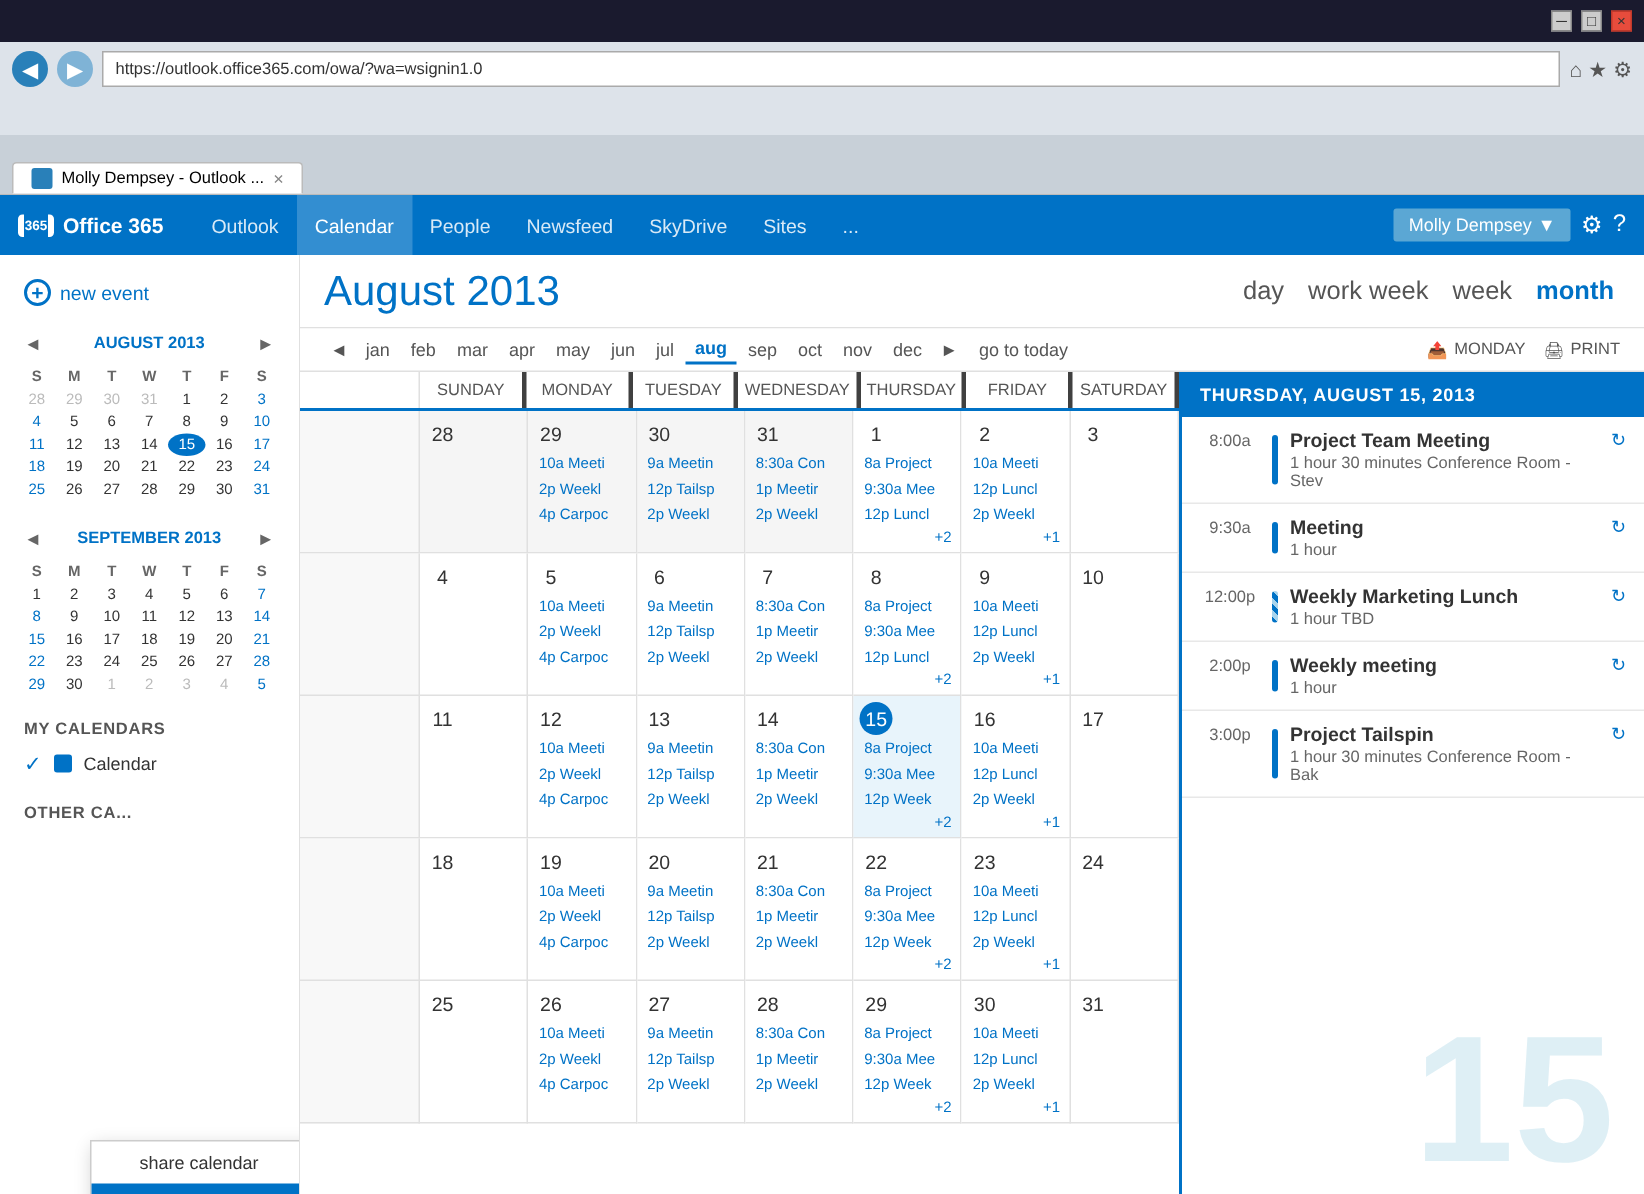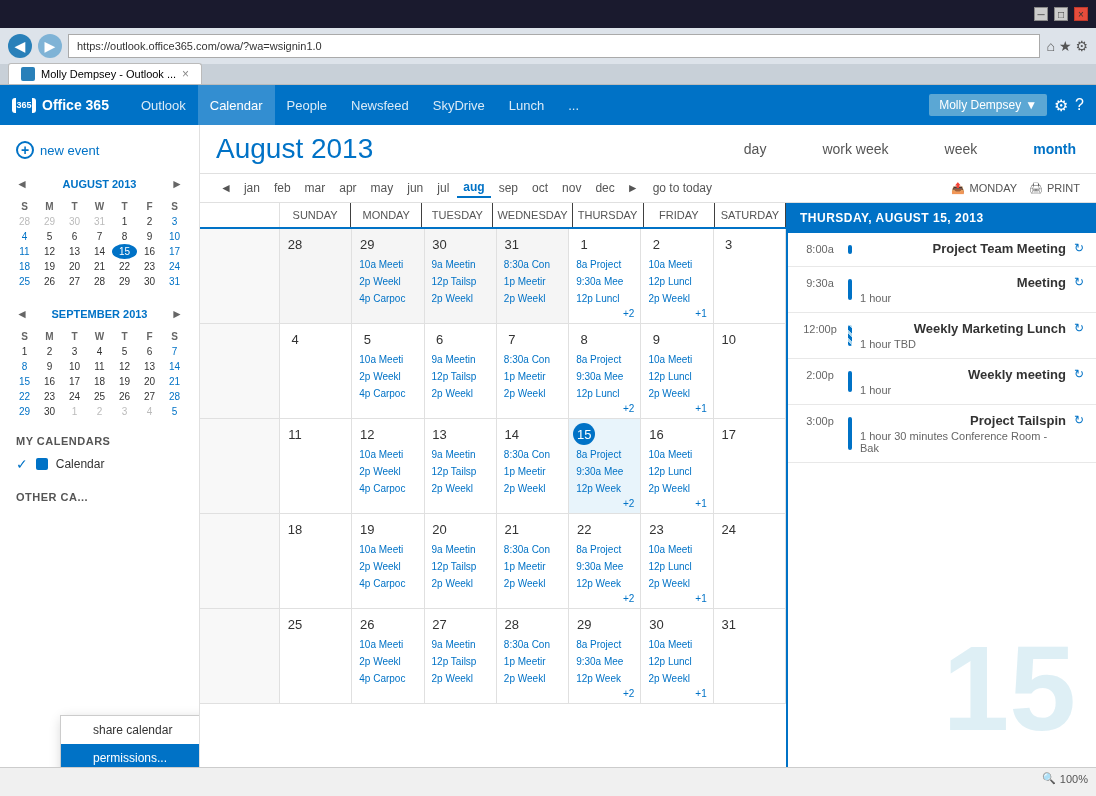--- a/index.html
+++ b/index.html
@@ -15,21 +15,21 @@
     .win-btn.min { background: #ccc; }
     .title-bar-right { display: flex; gap: 6px; }
 
     .address-bar { display: flex; align-items: center; padding: 4px 8px; gap: 6px; background: #dde3ea; height: 36px; }
     .nav-btn { width: 24px; height: 24px; background: #4a90d9; border-radius: 50%; display: flex; align-items: center; justify-content: center; color: white; font-size: 14px; cursor: pointer; border: none; }
     .nav-btn.back { background: #2980b9; }
     .nav-btn.fwd { background: #7fb3d6; }
     .address-input { flex: 1; height: 24px; border: 1px solid #aaa; padding: 2px 8px; font-size: 11px; background: white; color: #333; }
     .address-icons { display: flex; gap: 4px; align-items: center; color: #555; font-size: 14px; }
 
-    .tab-bar { background: #c8d0d8; display: flex; align-items: flex-end; padding: 4px 8px 0; gap: 4px; height: 20px; }
+    .tab-bar { background: #c8d0d8; display: flex; align-items: flex-end; padding: 4px 8px 0; gap: 4px; height: 39px; margin-top: 26px; }
     .browser-tab { background: #e8eef4; border: 1px solid #bbb; border-bottom: none; padding: 3px 12px; font-size: 11px; display: flex; align-items: center; gap: 6px; border-radius: 3px 3px 0 0; cursor: pointer; }
     .browser-tab.active { background: white; }
     .tab-favicon { width: 14px; height: 14px; background: #2980b9; border-radius: 2px; display: inline-block; }
     .tab-close { color: #888; font-size: 12px; cursor: pointer; }
 
     
     .app-shell { background: white; height: calc(796px - 92px); display: flex; flex-direction: column; }
 
     
     .top-nav { background: #0072c6; display: flex; align-items: center; height: 40px; padding: 0 12px; }
@@ -74,57 +74,57 @@
     .context-menu-item { padding: 7px 32px; font-size: 12px; color: #333; cursor: pointer; display: flex; align-items: center; justify-content: space-between; }
     .context-menu-item.highlighted { background: #0072c6; color: white; }
 
     
     .calendar-main { flex: 1; display: flex; flex-direction: column; overflow: hidden; }
 
     
     .cal-header { padding: 8px 16px; display: flex; align-items: center; justify-content: space-between; border-bottom: 1px solid #e0e0e0; }
     .cal-title { font-size: 28px; color: #0072c6; font-weight: 300; }
     .cal-view-controls { display: flex; align-items: center; gap: 8px; }
-    .view-btn { color: #555; font-size: 14px; cursor: pointer; padding: 2px 4px; margin-left: 40px; }
+    .view-btn { color: #555; font-size: 17px; cursor: pointer; padding: 2px 4px; }
     .view-btn.active { color: #0072c6; font-weight: bold; }
 
     .cal-nav-bar { padding: 4px 16px; display: flex; align-items: center; justify-content: space-between; border-bottom: 1px solid #e0e0e0; background: white; }
     .cal-months { display: flex; align-items: center; gap: 2px; }
     .cal-month-nav { color: #555; font-size: 12px; cursor: pointer; padding: 2px 4px; }
     .month-link { color: #555; font-size: 12px; cursor: pointer; padding: 2px 6px; text-decoration: none; }
     .month-link.active { color: #0072c6; font-weight: bold; border-bottom: 2px solid #0072c6; }
     .go-today-btn { color: #555; font-size: 12px; cursor: pointer; padding: 2px 8px; }
     .cal-actions { display: flex; align-items: center; gap: 12px; }
     .cal-action-btn { display: flex; align-items: center; gap: 4px; color: #555; font-size: 11px; cursor: pointer; }
 
     
     .calendar-grid-wrap { display: flex; flex: 1; overflow: hidden; }
     .calendar-grid { flex: 1; overflow-y: auto; }
     .cal-grid-header { display: grid; grid-template-columns: 80px repeat(7, 1fr); border-bottom: 2px solid #0072c6; background: white; }
-    .cal-day-header { text-align: center; padding: 6px 4px; font-size: 11px; color: #555; font-weight: normal; text-transform: uppercase; border-right: 1px solid #404040; }
+    .cal-day-header { text-align: center; padding: 6px 4px; font-size: 11px; color: #555; font-weight: normal; text-transform: uppercase; border-right: 3px solid #404040; }
     .cal-day-header:first-child { border-right: 1px solid #e0e0e0; }
     .cal-grid-body { display: grid; grid-template-columns: 80px repeat(7, 1fr); }
     .cal-week-num { border-right: 1px solid #e0e0e0; border-bottom: 1px solid #e0e0e0; background: #f8f8f8; display: flex; align-items: flex-start; justify-content: center; padding: 6px 2px; font-size: 10px; color: #999; }
     .cal-day-cell { border-right: 1px solid #e0e0e0; border-bottom: 1px solid #e0e0e0; padding: 4px 4px; min-height: 95px; vertical-align: top; position: relative; background: white; }
     .cal-day-cell.other-month { background: #f5f5f5; }
     .cal-day-cell.today { background: #e8f4fb; }
     .cal-day-cell.today .day-num { background: #0072c6; color: white; border-radius: 50%; width: 22px; height: 22px; display: flex; align-items: center; justify-content: center; }
     .day-num { font-size: 13px; color: #333; font-weight: normal; margin-bottom: 2px; width: 22px; height: 22px; display: flex; align-items: center; justify-content: center; }
     .cal-event { font-size: 10px; color: #333; padding: 1px 3px; margin-bottom: 1px; white-space: nowrap; overflow: hidden; text-overflow: ellipsis; cursor: pointer; line-height: 14px; }
     .cal-event.blue { color: #0072c6; }
     .more-link { font-size: 10px; color: #0072c6; cursor: pointer; text-align: right; padding-right: 2px; }
 
     
     .right-panel { width: 310px; border-left: 2px solid #0072c6; background: white; overflow-y: auto; }
     .right-panel-header { background: #0072c6; color: white; padding: 8px 12px; font-size: 12px; font-weight: bold; letter-spacing: 0.5px; text-transform: uppercase; }
     .right-panel-body { padding: 0; }
     .event-time-block { display: flex; padding: 8px 12px; border-bottom: 1px solid #e8e8e8; gap: 8px; align-items: flex-start; }
     .event-time { font-size: 11px; color: #666; min-width: 40px; padding-top: 2px; text-align: center; }
     .event-detail { flex: 1; }
-    .event-title { font-size: 13px; font-weight: bold; color: #333; margin-bottom: 2px; text-align: right; }
+    .event-title { font-size: 13px; font-weight: bold; color: #333; margin-bottom: 2px; }
     .event-subtitle { font-size: 11px; color: #666; }
     .event-stripe { width: 4px; background: #0072c6; margin: 4px 0; border-radius: 2px; align-self: stretch; flex-shrink: 0; }
     .event-stripe.tbd { background: repeating-linear-gradient(45deg, #0072c6, #0072c6 3px, #a8d4ed 3px, #a8d4ed 6px); }
     .event-actions { display: flex; gap: 4px; align-items: center; margin-left: auto; }
     .event-sync-icon { color: #0072c6; font-size: 12px; cursor: pointer; }
 
     .big-date { position: absolute; bottom: 10px; right: 20px; font-size: 120px; color: rgba(173, 216, 230, 0.4); font-weight: bold; pointer-events: none; z-index: 0; }
 
     
     .status-bar { background: #f0f0f0; border-top: 1px solid #ccc; height: 22px; display: flex; align-items: center; justify-content: flex-end; padding: 0 8px; font-size: 11px; color: #555; }
@@ -169,21 +169,21 @@
         <div class="logo-icon-inner">365</div>
       </div>
       <span>Office 365</span>
     </div>
     <div class="nav-links">
       <a class="nav-link">Outlook</a>
       <a class="nav-link active">Calendar</a>
       <a class="nav-link">People</a>
       <a class="nav-link">Newsfeed</a>
       <a class="nav-link">SkyDrive</a>
-      <a class="nav-link">Lunch</a>
+      <a class="nav-link">Sites</a>
       <a class="nav-link">...</a>
     </div>
     <div class="nav-right">
       <div class="user-info">
         <span>Molly Dempsey</span>
         <span>▼</span>
       </div>
       <button class="settings-icon">⚙</button>
       <span class="help-icon">?</span>
     </div>
@@ -612,20 +612,21 @@
 
         <div class="right-panel" style="position:relative; overflow:hidden;">
           <div class="right-panel-header">THURSDAY, AUGUST 15, 2013</div>
           <div class="right-panel-body">
 
             <div class="event-time-block">
               <div class="event-time">8:00a</div>
               <div class="event-stripe"></div>
               <div class="event-detail">
                 <div class="event-title">Project Team Meeting</div>
+                <div class="event-subtitle">1 hour 30 minutes  Conference Room - Stev</div>
               </div>
               <div class="event-actions">
                 <span class="event-sync-icon">↻</span>
               </div>
             </div>
 
             <div class="event-time-block">
               <div class="event-time">9:30a</div>
               <div class="event-stripe"></div>
               <div class="event-detail">

